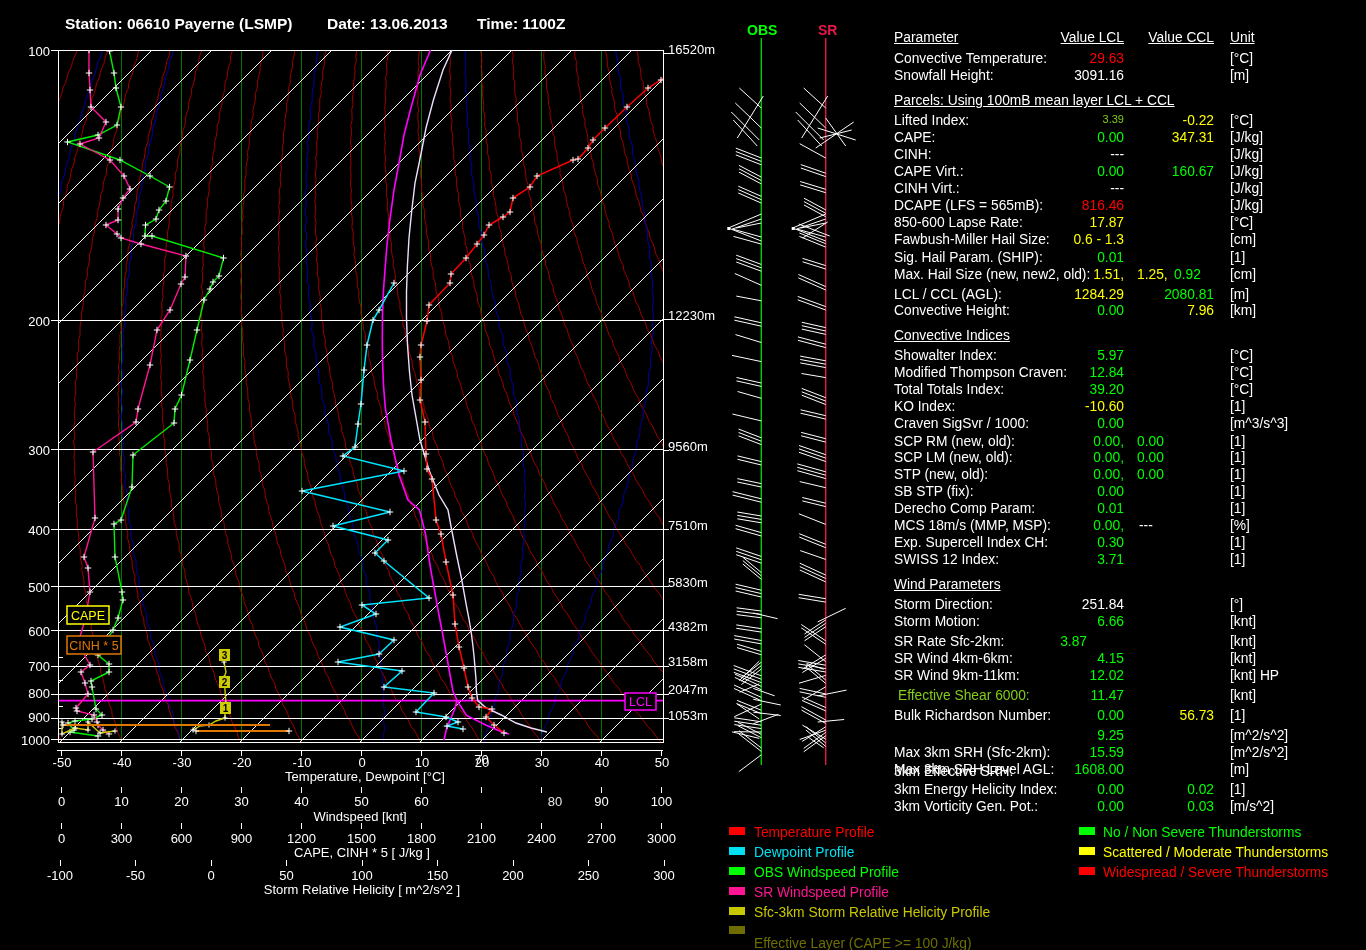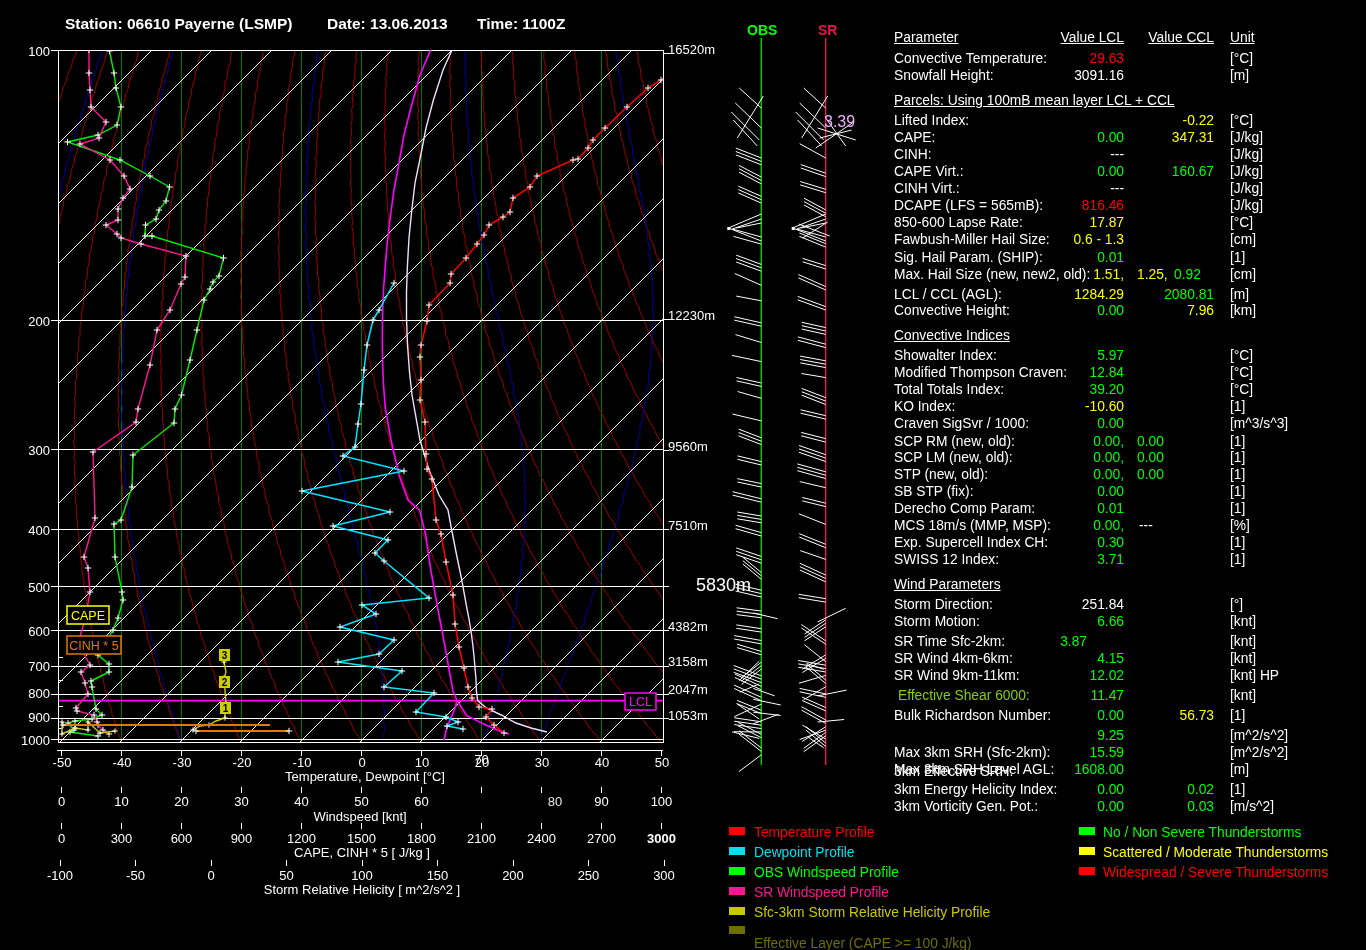--- a/index.html
+++ b/index.html
@@ -565,21 +565,21 @@
 <div style="position:absolute;top:580px;color:#ffffff;font-size:13px;white-space:nowrap;left:-250px;width:300px;text-align:right;">500</div>
 <div style="position:absolute;top:624px;color:#ffffff;font-size:13px;white-space:nowrap;left:-250px;width:300px;text-align:right;">600</div>
 <div style="position:absolute;top:659px;color:#ffffff;font-size:13px;white-space:nowrap;left:-250px;width:300px;text-align:right;">700</div>
 <div style="position:absolute;top:686px;color:#ffffff;font-size:13px;white-space:nowrap;left:-250px;width:300px;text-align:right;">800</div>
 <div style="position:absolute;top:710px;color:#ffffff;font-size:13px;white-space:nowrap;left:-250px;width:300px;text-align:right;">900</div>
 <div style="position:absolute;top:733px;color:#ffffff;font-size:13px;white-space:nowrap;left:-250px;width:300px;text-align:right;">1000</div>
 <div style="position:absolute;top:42px;color:#ffffff;font-size:13px;white-space:nowrap;left:668px;">16520m</div>
 <div style="position:absolute;top:308px;color:#ffffff;font-size:13px;white-space:nowrap;left:668px;">12230m</div>
 <div style="position:absolute;top:439px;color:#ffffff;font-size:13px;white-space:nowrap;left:668px;">9560m</div>
 <div style="position:absolute;top:518px;color:#ffffff;font-size:13px;white-space:nowrap;left:668px;">7510m</div>
-<div style="position:absolute;top:575px;color:#ffffff;font-size:18px;white-space:nowrap;left:696px;">5830m</div>
+<div style="position:absolute;top:575px;color:#ffffff;font-size:13px;white-space:nowrap;left:668px;">5830m</div>
 <div style="position:absolute;top:619px;color:#ffffff;font-size:13px;white-space:nowrap;left:668px;">4382m</div>
 <div style="position:absolute;top:654px;color:#ffffff;font-size:13px;white-space:nowrap;left:668px;">3158m</div>
 <div style="position:absolute;top:682px;color:#ffffff;font-size:13px;white-space:nowrap;left:668px;">2047m</div>
 <div style="position:absolute;top:708px;color:#ffffff;font-size:13px;white-space:nowrap;left:668px;">1053m</div>
 <div style="position:absolute;top:755px;color:#ffffff;font-size:13px;white-space:nowrap;left:-88px;width:300px;text-align:center;">-50</div>
 <div style="position:absolute;top:755px;color:#ffffff;font-size:13px;white-space:nowrap;left:-28px;width:300px;text-align:center;">-40</div>
 <div style="position:absolute;top:755px;color:#ffffff;font-size:13px;white-space:nowrap;left:32px;width:300px;text-align:center;">-30</div>
 <div style="position:absolute;top:755px;color:#ffffff;font-size:13px;white-space:nowrap;left:92px;width:300px;text-align:center;">-20</div>
 <div style="position:absolute;top:755px;color:#ffffff;font-size:13px;white-space:nowrap;left:152px;width:300px;text-align:center;">-10</div>
 <div style="position:absolute;top:755px;color:#ffffff;font-size:13px;white-space:nowrap;left:212px;width:300px;text-align:center;">0</div>
@@ -604,21 +604,21 @@
 <div style="position:absolute;top:831px;color:#ffffff;font-size:13px;white-space:nowrap;left:-88.5px;width:300px;text-align:center;">0</div>
 <div style="position:absolute;top:831px;color:#ffffff;font-size:13px;white-space:nowrap;left:-28.5px;width:300px;text-align:center;">300</div>
 <div style="position:absolute;top:831px;color:#ffffff;font-size:13px;white-space:nowrap;left:31.5px;width:300px;text-align:center;">600</div>
 <div style="position:absolute;top:831px;color:#ffffff;font-size:13px;white-space:nowrap;left:91.5px;width:300px;text-align:center;">900</div>
 <div style="position:absolute;top:831px;color:#ffffff;font-size:13px;white-space:nowrap;left:151.5px;width:300px;text-align:center;">1200</div>
 <div style="position:absolute;top:831px;color:#ffffff;font-size:13px;white-space:nowrap;left:211.5px;width:300px;text-align:center;">1500</div>
 <div style="position:absolute;top:831px;color:#ffffff;font-size:13px;white-space:nowrap;left:271.5px;width:300px;text-align:center;">1800</div>
 <div style="position:absolute;top:831px;color:#ffffff;font-size:13px;white-space:nowrap;left:331.5px;width:300px;text-align:center;">2100</div>
 <div style="position:absolute;top:831px;color:#ffffff;font-size:13px;white-space:nowrap;left:391.5px;width:300px;text-align:center;">2400</div>
 <div style="position:absolute;top:831px;color:#ffffff;font-size:13px;white-space:nowrap;left:451.5px;width:300px;text-align:center;">2700</div>
-<div style="position:absolute;top:831px;color:#ffffff;font-size:13px;white-space:nowrap;left:511.5px;width:300px;text-align:center;font-weight:bold;">3000</div>
+<div style="position:absolute;top:831px;color:#ffffff;font-size:13px;white-space:nowrap;left:511.5px;width:300px;text-align:center;">3000</div>
 <div style="position:absolute;top:845px;color:#ffffff;font-size:13px;white-space:nowrap;left:212px;width:300px;text-align:center;">CAPE, CINH * 5 [ J/kg ]</div>
 <div style="position:absolute;top:868px;color:#ffffff;font-size:13px;white-space:nowrap;left:-90.0px;width:300px;text-align:center;">-100</div>
 <div style="position:absolute;top:868px;color:#ffffff;font-size:13px;white-space:nowrap;left:-14.5px;width:300px;text-align:center;">-50</div>
 <div style="position:absolute;top:868px;color:#ffffff;font-size:13px;white-space:nowrap;left:61.0px;width:300px;text-align:center;">0</div>
 <div style="position:absolute;top:868px;color:#ffffff;font-size:13px;white-space:nowrap;left:136.5px;width:300px;text-align:center;">50</div>
 <div style="position:absolute;top:868px;color:#ffffff;font-size:13px;white-space:nowrap;left:212.0px;width:300px;text-align:center;">100</div>
 <div style="position:absolute;top:868px;color:#ffffff;font-size:13px;white-space:nowrap;left:287.5px;width:300px;text-align:center;">150</div>
 <div style="position:absolute;top:868px;color:#ffffff;font-size:13px;white-space:nowrap;left:363.0px;width:300px;text-align:center;">200</div>
 <div style="position:absolute;top:868px;color:#ffffff;font-size:13px;white-space:nowrap;left:438.5px;width:300px;text-align:center;">250</div>
 <div style="position:absolute;top:868px;color:#ffffff;font-size:13px;white-space:nowrap;left:514.0px;width:300px;text-align:center;">300</div>
@@ -630,21 +630,21 @@
 <div style="position:absolute;top:30px;color:#ffffff;font-size:13.8px;white-space:nowrap;text-decoration:underline;left:914px;width:300px;text-align:right;">Value CCL</div>
 <div style="position:absolute;top:30px;color:#ffffff;font-size:13.8px;white-space:nowrap;text-decoration:underline;left:1230px;">Unit</div>
 <div style="position:absolute;top:51px;color:#ffffff;font-size:13.8px;white-space:nowrap;left:894px;">Convective Temperature:</div>
 <div style="position:absolute;top:51px;color:#ff0000;font-size:13.8px;white-space:nowrap;left:824px;width:300px;text-align:right;">29.63</div>
 <div style="position:absolute;top:51px;color:#ffffff;font-size:13.8px;white-space:nowrap;left:1230px;">[°C]</div>
 <div style="position:absolute;top:68px;color:#ffffff;font-size:13.8px;white-space:nowrap;left:894px;">Snowfall Height:</div>
 <div style="position:absolute;top:68px;color:#ffffff;font-size:13.8px;white-space:nowrap;left:824px;width:300px;text-align:right;">3091.16</div>
 <div style="position:absolute;top:68px;color:#ffffff;font-size:13.8px;white-space:nowrap;left:1230px;">[m]</div>
 <div style="position:absolute;top:93px;color:#ffffff;font-size:13.8px;white-space:nowrap;text-decoration:underline;left:894px;">Parcels: Using 100mB mean layer LCL + CCL</div>
 <div style="position:absolute;top:113px;color:#ffffff;font-size:13.8px;white-space:nowrap;left:894px;">Lifted Index:</div>
-<div style="position:absolute;top:113px;color:#f0abfc;font-size:16px;white-space:nowrap;left:824px;width:300px;">3.39</div>
+<div style="position:absolute;top:113px;color:#84cc16;font-size:11px;white-space:nowrap;left:824px;width:300px;text-align:right;">3.39</div>
 <div style="position:absolute;top:113px;color:#ffff00;font-size:13.8px;white-space:nowrap;left:914px;width:300px;text-align:right;">-0.22</div>
 <div style="position:absolute;top:113px;color:#ffffff;font-size:13.8px;white-space:nowrap;left:1230px;">[°C]</div>
 <div style="position:absolute;top:130px;color:#ffffff;font-size:13.8px;white-space:nowrap;left:894px;">CAPE:</div>
 <div style="position:absolute;top:130px;color:#00ff00;font-size:13.8px;white-space:nowrap;left:824px;width:300px;text-align:right;">0.00</div>
 <div style="position:absolute;top:130px;color:#ffff00;font-size:13.8px;white-space:nowrap;left:914px;width:300px;text-align:right;">347.31</div>
 <div style="position:absolute;top:130px;color:#ffffff;font-size:13.8px;white-space:nowrap;left:1230px;">[J/kg]</div>
 <div style="position:absolute;top:147px;color:#ffffff;font-size:13.8px;white-space:nowrap;left:894px;">CINH:</div>
 <div style="position:absolute;top:147px;color:#ffffff;font-size:13.8px;white-space:nowrap;left:824px;width:300px;text-align:right;">---</div>
 <div style="position:absolute;top:147px;color:#ffffff;font-size:13.8px;white-space:nowrap;left:1230px;">[J/kg]</div>
 <div style="position:absolute;top:164px;color:#ffffff;font-size:13.8px;white-space:nowrap;left:894px;">CAPE Virt.:</div>
@@ -723,21 +723,21 @@
 <div style="position:absolute;top:552px;color:#ffffff;font-size:13.8px;white-space:nowrap;left:894px;">SWISS 12 Index:</div>
 <div style="position:absolute;top:552px;color:#00ff00;font-size:13.8px;white-space:nowrap;left:824px;width:300px;text-align:right;">3.71</div>
 <div style="position:absolute;top:552px;color:#ffffff;font-size:13.8px;white-space:nowrap;left:1230px;">[1]</div>
 <div style="position:absolute;top:577px;color:#ffffff;font-size:13.8px;white-space:nowrap;text-decoration:underline;left:894px;">Wind Parameters</div>
 <div style="position:absolute;top:597px;color:#ffffff;font-size:13.8px;white-space:nowrap;left:894px;">Storm Direction:</div>
 <div style="position:absolute;top:597px;color:#ffffff;font-size:13.8px;white-space:nowrap;left:824px;width:300px;text-align:right;">251.84</div>
 <div style="position:absolute;top:597px;color:#ffffff;font-size:13.8px;white-space:nowrap;left:1230px;">[°]</div>
 <div style="position:absolute;top:614px;color:#ffffff;font-size:13.8px;white-space:nowrap;left:894px;">Storm Motion:</div>
 <div style="position:absolute;top:614px;color:#00ff00;font-size:13.8px;white-space:nowrap;left:824px;width:300px;text-align:right;">6.66</div>
 <div style="position:absolute;top:614px;color:#ffffff;font-size:13.8px;white-space:nowrap;left:1230px;">[knt]</div>
-<div style="position:absolute;top:634px;color:#ffffff;font-size:13.8px;white-space:nowrap;left:894px;">SR Time Sfc-2km:</div>
+<div style="position:absolute;top:634px;color:#ffffff;font-size:13.8px;white-space:nowrap;left:894px;">SR Rate Sfc-2km:</div>
 <div style="position:absolute;top:634px;color:#00ff00;font-size:13.8px;white-space:nowrap;left:787px;width:300px;text-align:right;">3.87</div>
 <div style="position:absolute;top:634px;color:#ffffff;font-size:13.8px;white-space:nowrap;left:1230px;">[knt]</div>
 <div style="position:absolute;top:651px;color:#ffffff;font-size:13.8px;white-space:nowrap;left:894px;">SR Wind 4km-6km:</div>
 <div style="position:absolute;top:651px;color:#00ff00;font-size:13.8px;white-space:nowrap;left:824px;width:300px;text-align:right;">4.15</div>
 <div style="position:absolute;top:651px;color:#ffffff;font-size:13.8px;white-space:nowrap;left:1230px;">[knt]</div>
 <div style="position:absolute;top:668px;color:#ffffff;font-size:13.8px;white-space:nowrap;left:894px;">SR Wind 9km-11km:</div>
 <div style="position:absolute;top:668px;color:#00ff00;font-size:13.8px;white-space:nowrap;left:824px;width:300px;text-align:right;">12.02</div>
 <div style="position:absolute;top:668px;color:#ffffff;font-size:13.8px;white-space:nowrap;left:1230px;">[knt] HP</div>
 <div style="position:absolute;top:688px;color:#84cc16;font-size:13.8px;white-space:nowrap;left:898px;">Effective Shear 6000:</div>
 <div style="position:absolute;top:688px;color:#00ff00;font-size:13.8px;white-space:nowrap;left:824px;width:300px;text-align:right;">11.47</div>

